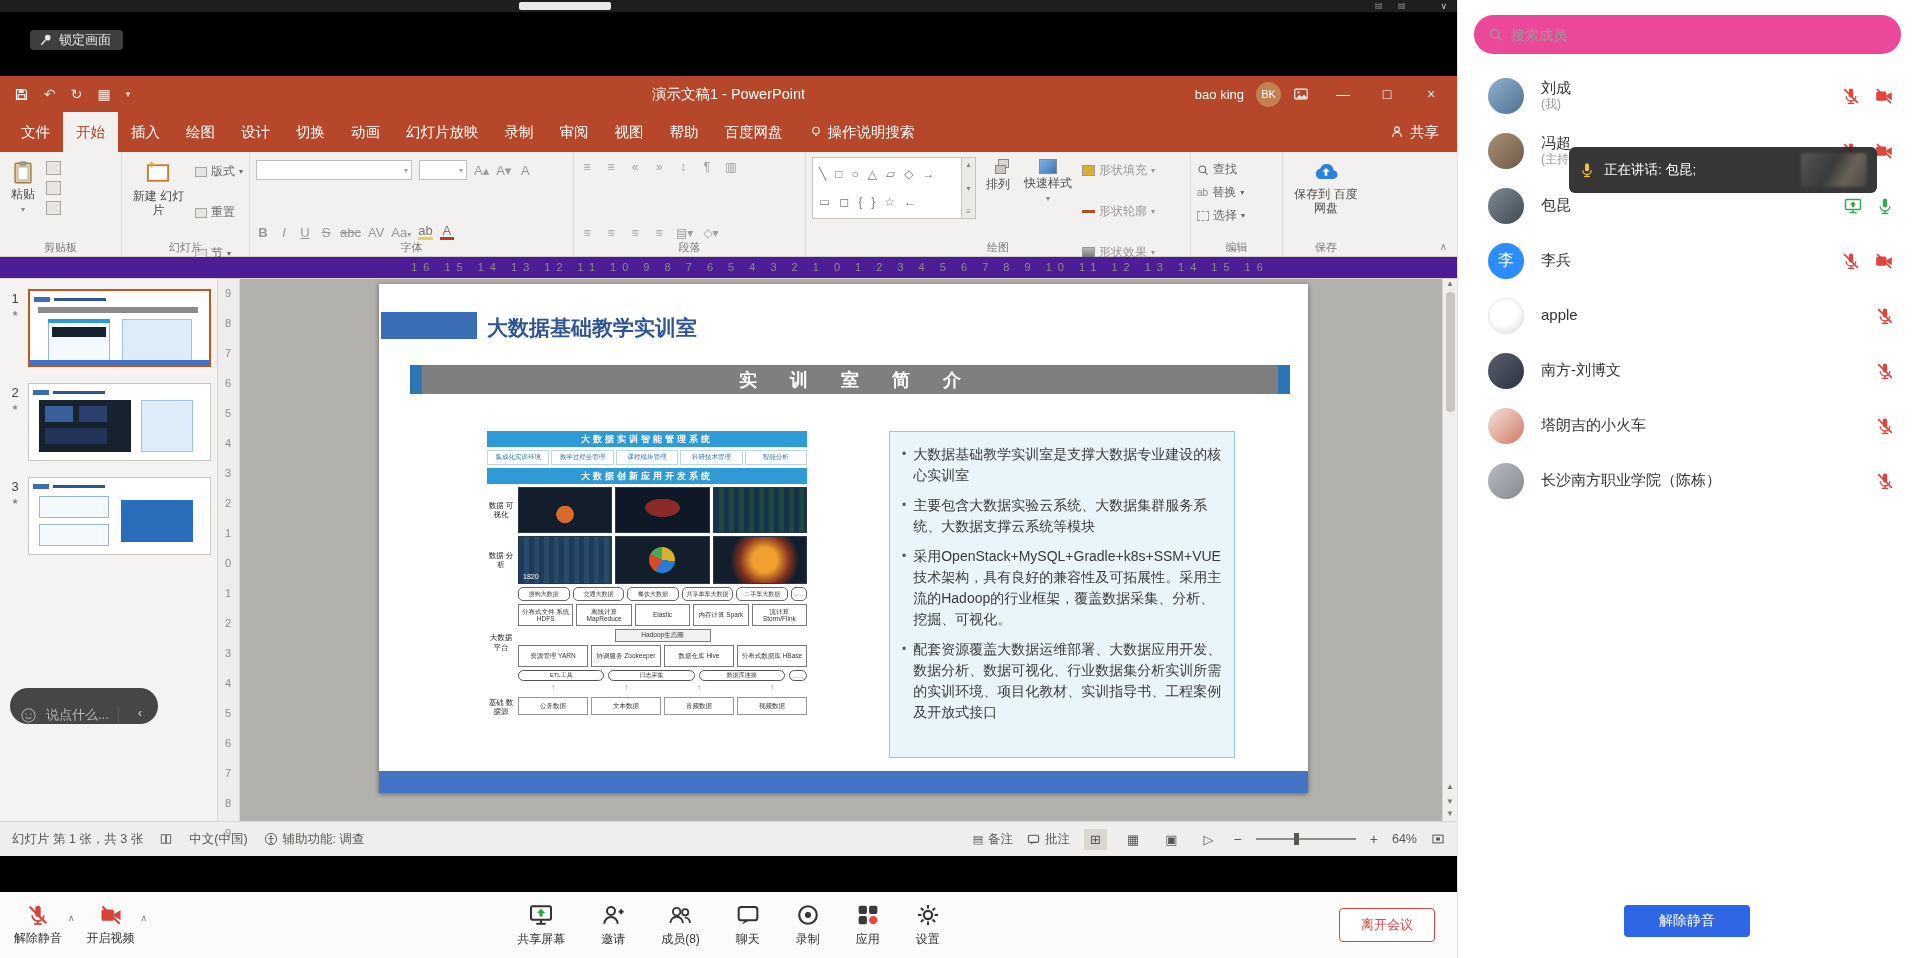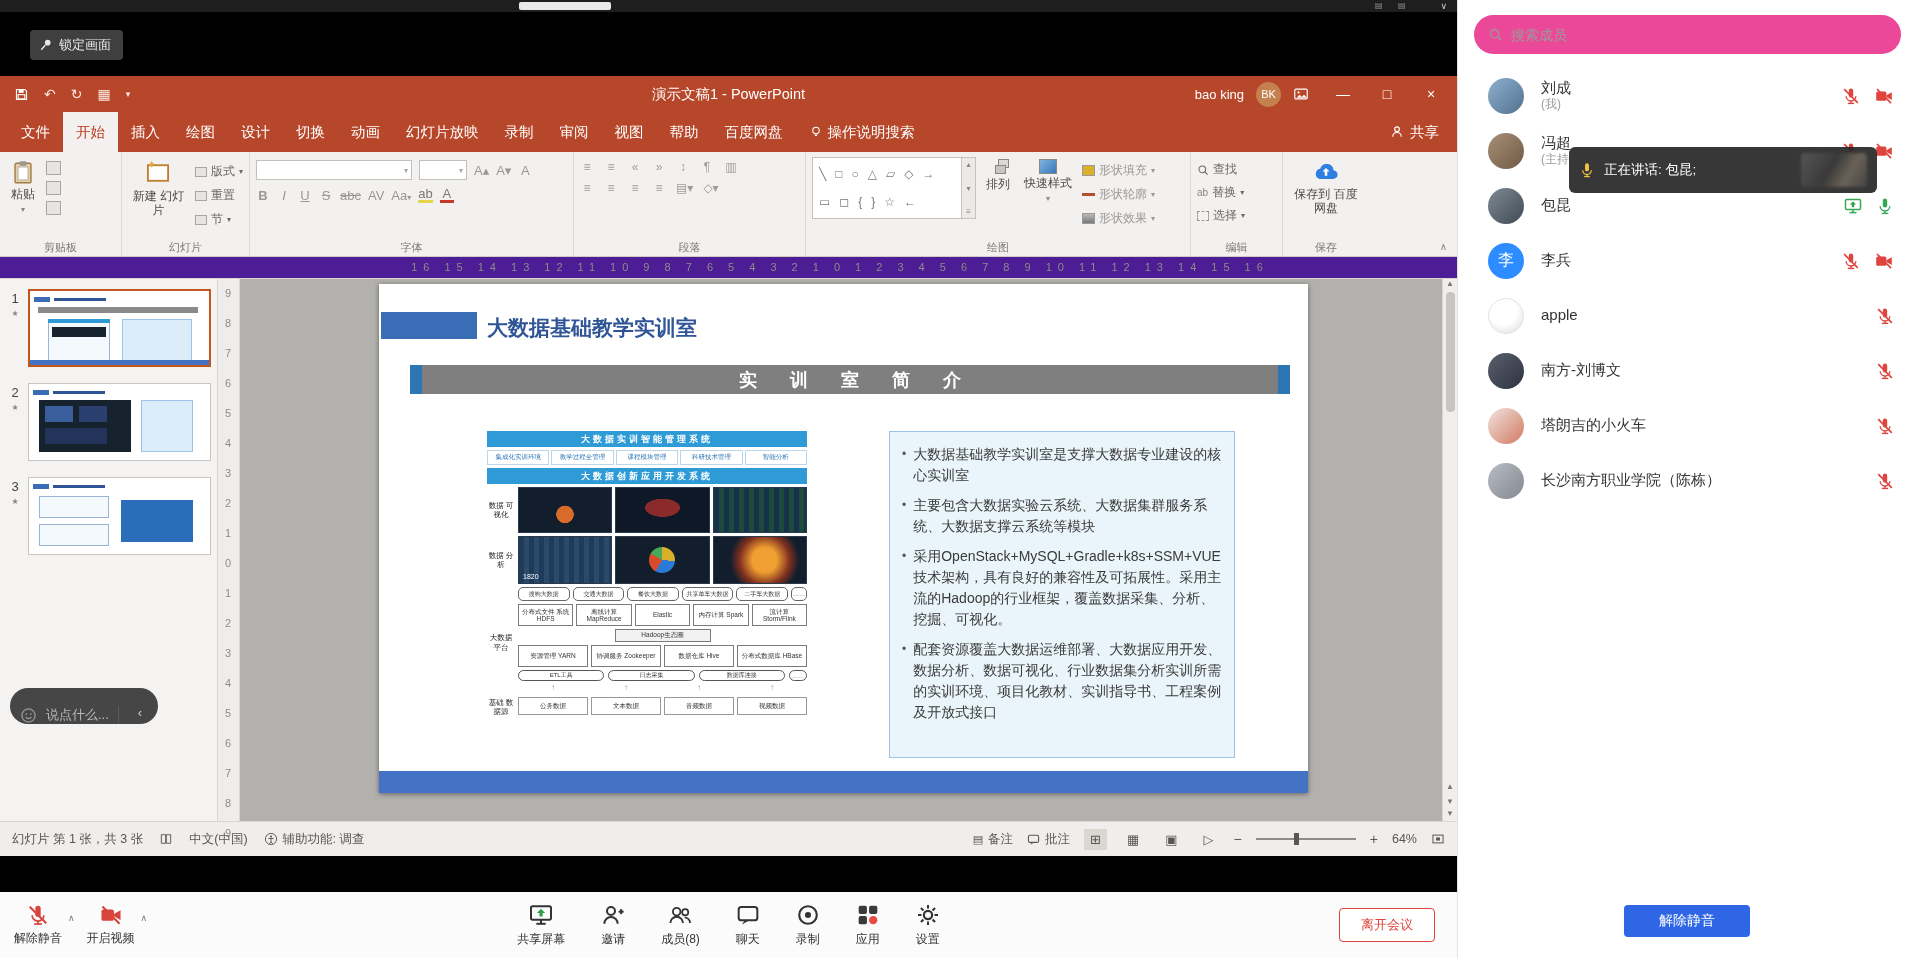--- a/index.html
+++ b/index.html
@@ -6,21 +6,21 @@
 html,body{width:1916px;height:958px;overflow:hidden;}
 body{font-family:"Liberation Sans","DejaVu Sans",sans-serif;background:#000;position:relative;-webkit-user-select:none;user-select:none;}
 .stage{position:absolute;inset:0;width:1916px;height:958px;}
 .ic{display:inline-block;vertical-align:middle;flex:none;}
 
 .left{position:absolute;left:0;top:0;width:1457px;height:958px;background:#000;}
 .topstrip{position:absolute;left:0;top:0;width:1457px;height:12px;background:#1e1e1e;}
 .ts-pill{position:absolute;left:519px;top:2px;width:92px;height:8px;background:#e9e9e9;border-radius:2px;}
 .ts-ic{position:absolute;top:0;color:#9a9a9a;font-size:8px;line-height:12px;}
 .ts-chev{position:absolute;right:10px;top:0;color:#cfcfcf;font-size:9px;line-height:12px;}
-.lockbtn{position:absolute;left:30px;top:30px;height:30px;padding:0 12px 0 9px;background:rgba(66,66,66,.95);border-radius:4px;color:#e8e8e8;font-size:13px;display:flex;align-items:center;gap:6px;z-index:30;}
+.lockbtn{position:absolute;left:30px;top:30px;height:20px;padding:0 12px 0 9px;background:rgba(66,66,66,.95);border-radius:4px;color:#e8e8e8;font-size:13px;display:flex;align-items:center;gap:6px;z-index:30;}
 
 .ppt{position:absolute;left:0;top:76px;width:1457px;height:780px;background:#F3F1F0;}
 .titlebar{height:36px;background:#B7472A;display:flex;align-items:center;color:#fff;position:relative;}
 .qat{display:flex;align-items:center;gap:15px;padding-left:14px;font-size:14px;}
 .qat .g{color:#fde8e0;}
 .tb-title{position:absolute;left:0;right:0;text-align:center;font-size:14.5px;color:#fff;pointer-events:none;}
 .tb-right{margin-left:auto;display:flex;align-items:center;gap:12px;padding-right:4px;}
 .tb-user{font-size:13px;}
 .badge{width:25px;height:25px;border-radius:50%;background:#C4804E;color:#fff;font-size:11px;display:flex;align-items:center;justify-content:center;}
 .winctl{display:flex;}
@@ -34,21 +34,21 @@
 .ribbon{height:105px;background:#F3F1F0;border-bottom:1px solid #D0CCC8;display:flex;position:relative;color:#5a5652;}
 .rg{position:relative;height:100%;border-right:1px solid #DDD9D5;padding:5px 6px 16px 6px;display:flex;gap:6px;}
 .glabel{position:absolute;bottom:1px;left:0;right:0;text-align:center;font-size:11px;color:#7c7874;}
 .bigbtn{display:flex;flex-direction:column;align-items:center;justify-content:flex-start;gap:3px;font-size:12px;color:#4e4a46;text-align:center;line-height:1.15;padding:2px 4px;}
 .bigbtn .cap{white-space:pre-line;}
 .minicol{display:flex;flex-direction:column;gap:6px;padding-top:4px;}
 .miniic{width:15px;height:14px;border:1px solid #aaa6a2;background:#e7e4e1;}
 .smallrow{display:flex;align-items:center;gap:4px;font-size:12px;color:#6b6763;white-space:nowrap;}
 .dis{color:#9b9793;}
 .combo{height:20px;border:1px solid #c3bfbb;background:#fff;display:flex;align-items:center;justify-content:flex-end;padding:0 3px;color:#a8a4a0;font-size:10px;}
-.fcol{display:flex;flex-direction:column;gap:7px;padding-top:3px;}
+.fcol{display:flex;flex-direction:column;gap:24px;padding-top:3px;justify-content:space-between;}
 .frow{display:flex;align-items:center;gap:7px;}
 .fbtn{font-size:13px;color:#9b9793;min-width:14px;text-align:center;}
 .fbtn.b{font-weight:bold}.fbtn.i{font-style:italic}.fbtn.u{text-decoration:underline}.fbtn.s{text-decoration:line-through}
 .fbtn.red{border-bottom:3px solid #c0392b;line-height:1;color:#7c7874;}
 .fbtn.hl{border-bottom:3px solid #e6d44a;line-height:1;color:#7c7874;}
 .pbtn{font-size:12px;color:#a19d99;min-width:14px;text-align:center;}
 .gallery{width:150px;height:62px;background:#fff;border:1px solid #c6c2be;display:flex;flex-direction:column;justify-content:space-around;padding:2px 6px;color:#7c7874;}
 .gallery .row{display:flex;gap:9px;font-size:12px;}
 .gscroll{width:14px;height:62px;border:1px solid #c6c2be;border-left:none;background:#eceae7;display:flex;flex-direction:column;align-items:center;justify-content:space-between;font-size:8px;color:#8a8682;padding:2px 0;}
 .ic-arrange{width:18px;height:16px;position:relative;}

